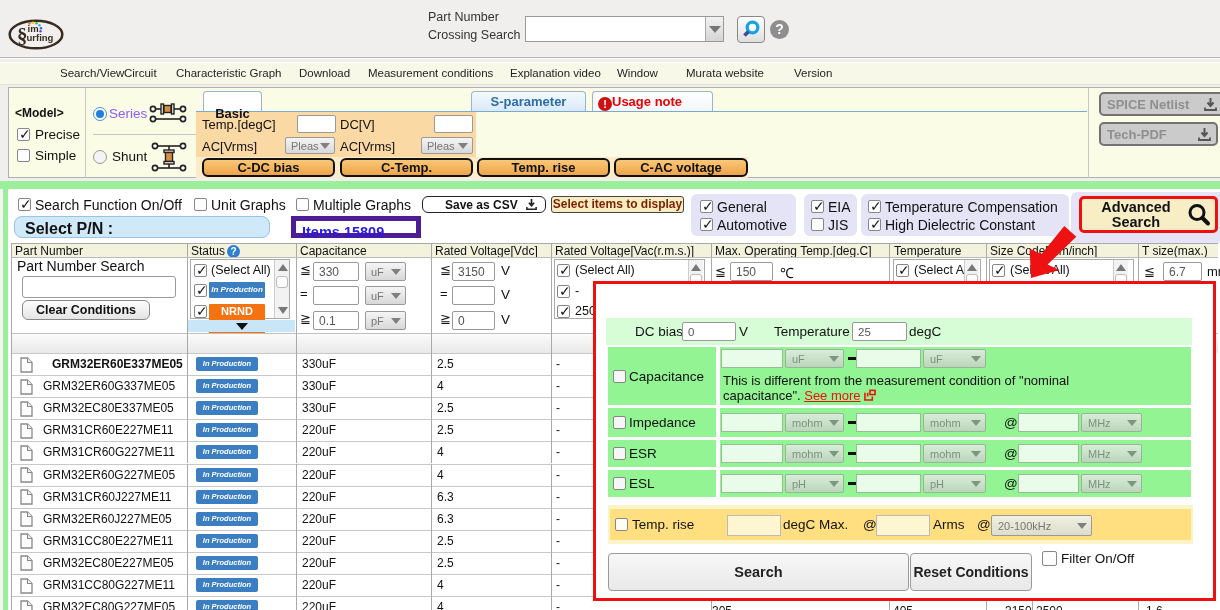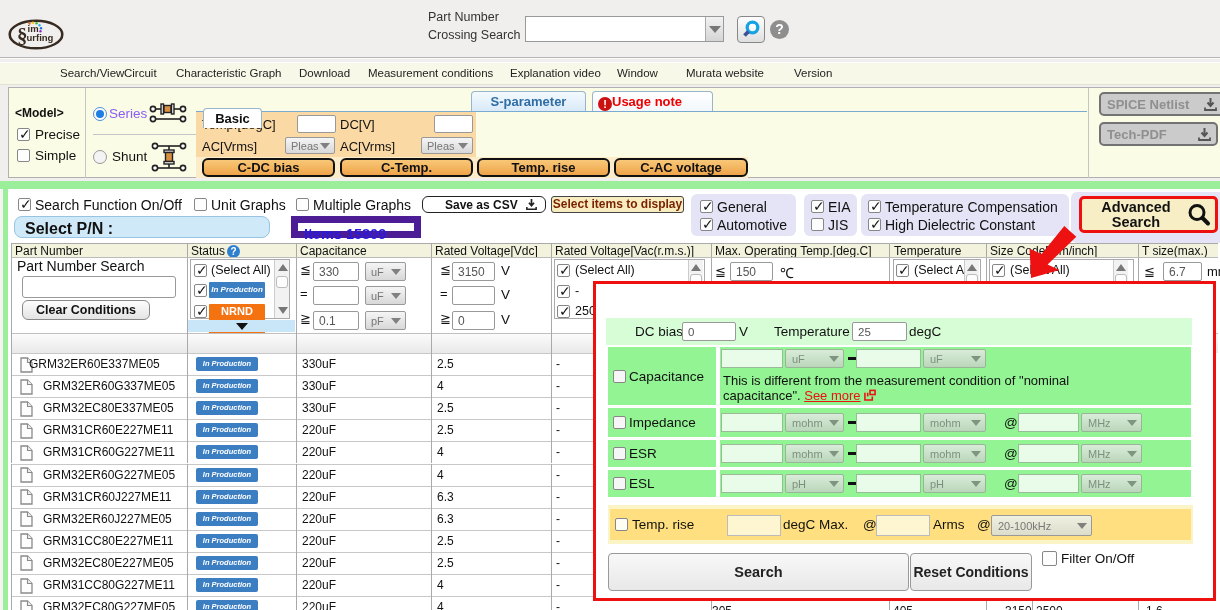--- a/index.html
+++ b/index.html
@@ -106,21 +106,21 @@
     <rect x="15" y="21.5" width="10" height="2.5" fill="#f8f8f8" stroke="#222" stroke-width="1.4"></rect>
     <line x1="20" y1="24" x2="20" y2="28" stroke="#222" stroke-width="1.6"></line>
     <circle cx="6" cy="28" r="2.6" fill="#fff" stroke="#222" stroke-width="1.6"></circle>
     <line x1="9" y1="28" x2="31" y2="28" stroke="#222" stroke-width="1.6"></line>
     <circle cx="34" cy="28" r="2.6" fill="#fff" stroke="#222" stroke-width="1.6"></circle>
   </svg>
   <div class="abs" style="left:1079px;top:0;width:1px;height:90px;background:#c5c5c5;"></div>
 </div>
 
 <div class="abs" style="left:196px;top:91px;width:891px;height:20px;">
-  <div class="abs" style="left:7px;top:17px;width:59px;height:20px;background:#fff;border:1px solid #9ab4cc;border-bottom:none;border-radius:4px 4px 0 0;text-align:center;font-size:13px;font-weight:bold;color:#111;padding-top:2px;z-index:2;">Basic</div>
+  <div class="abs" style="left:7px;top:0;width:59px;height:20px;background:#fff;border:1px solid #9ab4cc;border-bottom:none;border-radius:4px 4px 0 0;text-align:center;font-size:13px;font-weight:bold;color:#111;padding-top:14px;z-index:2;">Basic</div>
   <div class="abs" style="left:275px;top:0;width:115px;height:20px;background:linear-gradient(#f4faff,#d9eaf8);border:1px solid #9ab4cc;border-bottom:none;border-radius:4px 4px 0 0;text-align:center;font-size:13px;font-weight:bold;color:#2e6da4;padding-top:2px;">S-parameter</div>
   <div class="abs" style="left:396px;top:0;width:121px;height:20px;background:linear-gradient(#ffffff,#f2f7fc);border:1px solid #9ab4cc;border-bottom:none;border-radius:4px 4px 0 0;font-size:13px;font-weight:bold;color:#ee0000;padding-top:2px;z-index:2;">
     <span style="display:inline-block;width:14px;height:14px;background:#cc1111;border-radius:50%;color:#fff;text-align:center;line-height:14px;font-size:11px;margin-left:5px;vertical-align:-2px;">!</span>Usage note</div>
   <div class="abs" style="left:0;top:20px;width:891px;height:1px;background:#7aaad0;"></div>
 </div>
 
 <div class="abs" style="left:196px;top:112px;width:280px;height:45px;background:#fbd9a4;">
   <div class="abs" style="left:6px;top:5px;font-size:13px;color:#111;">Temp.[degC]</div>
   <div class="inp" style="left:101px;top:3px;width:39px;height:18px;"></div>
   <div class="abs" style="left:144px;top:5px;font-size:13px;color:#111;">DC[V]</div>
@@ -196,21 +196,21 @@
   <div class="abs" style="left:0px;top:1px;width:108px;text-align:center;font-size:14.5px;font-weight:bold;color:#111;line-height:15px;">Advanced<br>Search</div>
   <svg width="26" height="26" style="position:absolute;right:3px;top:3px;" viewBox="0 0 26 26">
     <circle cx="11" cy="10.5" r="7" fill="none" stroke="#111" stroke-width="3"></circle>
     <line x1="16.5" y1="16" x2="22" y2="21.5" stroke="#111" stroke-width="4" stroke-linecap="round"></line>
   </svg>
 </div>
 
 <div class="abs" style="left:14px;top:216px;width:256px;height:22px;background:#cfe9f8;border:1px solid #96c4e2;border-radius:8px;">
   <span style="position:absolute;left:10px;top:3px;font-size:16px;font-weight:bold;color:#111;">Select P/N :</span>
 </div>
-<div class="abs" style="left:291px;top:216px;width:130px;height:22px;background:#fff;border:7px solid #4c1d95;">
+<div class="abs" style="left:291px;top:216px;width:130px;height:22px;background:#fff;border:5px solid #4c1d95;">
   <span style="position:absolute;left:6px;top:3px;font-size:14.5px;font-weight:bold;color:#2a1ae0;">Items 15809</span>
 </div>
 
 <div class="abs" id="tbl" style="left:0;top:243px;width:1220px;height:367px;">
 
   <div class="abs" style="left:11px;top:0;width:1207px;height:14px;background:#f2f2dd;border-top:1px solid #aaa;"></div>
   <div class="hdrcell" style="left:15px;top:1px;">Part Number</div>
   <div class="hdrcell" style="left:191px;top:1px;">Status</div>
   <div class="abs" style="left:227px;top:2px;width:13px;height:13px;background:#2f7fd0;border-radius:50%;color:#fff;font-size:10px;font-weight:bold;text-align:center;line-height:13px;">?</div>
   <div class="hdrcell" style="left:300px;top:1px;">Capacitance</div>
@@ -342,21 +342,21 @@
   <div class="colline" style="left:889px;top:90px;height:20px;"></div>
   <div class="colline" style="left:986px;top:90px;height:20px;"></div>
   <div class="colline" style="left:1138px;top:90px;height:20px;"></div>
 
   <div class="abs" id="rows" style="left:0;top:110px;width:1220px;height:257px;">
 <div class="rowline" style="top:0px;"></div>
 <svg class="abs" style="left:20px;top:3.5px;" width="13" height="16" viewBox="0 0 13 16">
         <path d="M1 1 h6.5 l4.5 4.5 v9.5 h-11 z" fill="#fdfdfd" stroke="#8a8a8a" stroke-width="1.3"></path>
         <path d="M7.5 1 v4.5 h4.5" fill="#efefef" stroke="#8a8a8a" stroke-width="1.1"></path>
       </svg>
-<div class="pn" style="left:29px;top:4px;">GRM32ER60E337ME05</div>
+<div class="pn" style="left:52px;top:4px;font-weight:bold;">GRM32ER60E337ME05</div>
 <div class="badge" style="left:196px;top:4px;">In Production</div>
 <div class="pn" style="left:302px;top:4px;">330uF</div>
 <div class="pn" style="left:437px;top:4px;">2.5</div>
 <div class="pn" style="left:556px;top:4px;">-</div>
 <div class="colline" style="left:11px;top:0px;height:22.1px;"></div>
 <div class="colline" style="left:187px;top:0px;height:22.1px;"></div>
 <div class="colline" style="left:296px;top:0px;height:22.1px;"></div>
 <div class="colline" style="left:431px;top:0px;height:22.1px;"></div>
 <div class="colline" style="left:551px;top:0px;height:22.1px;"></div>
 <div class="rowline" style="top:22.1px;"></div>

